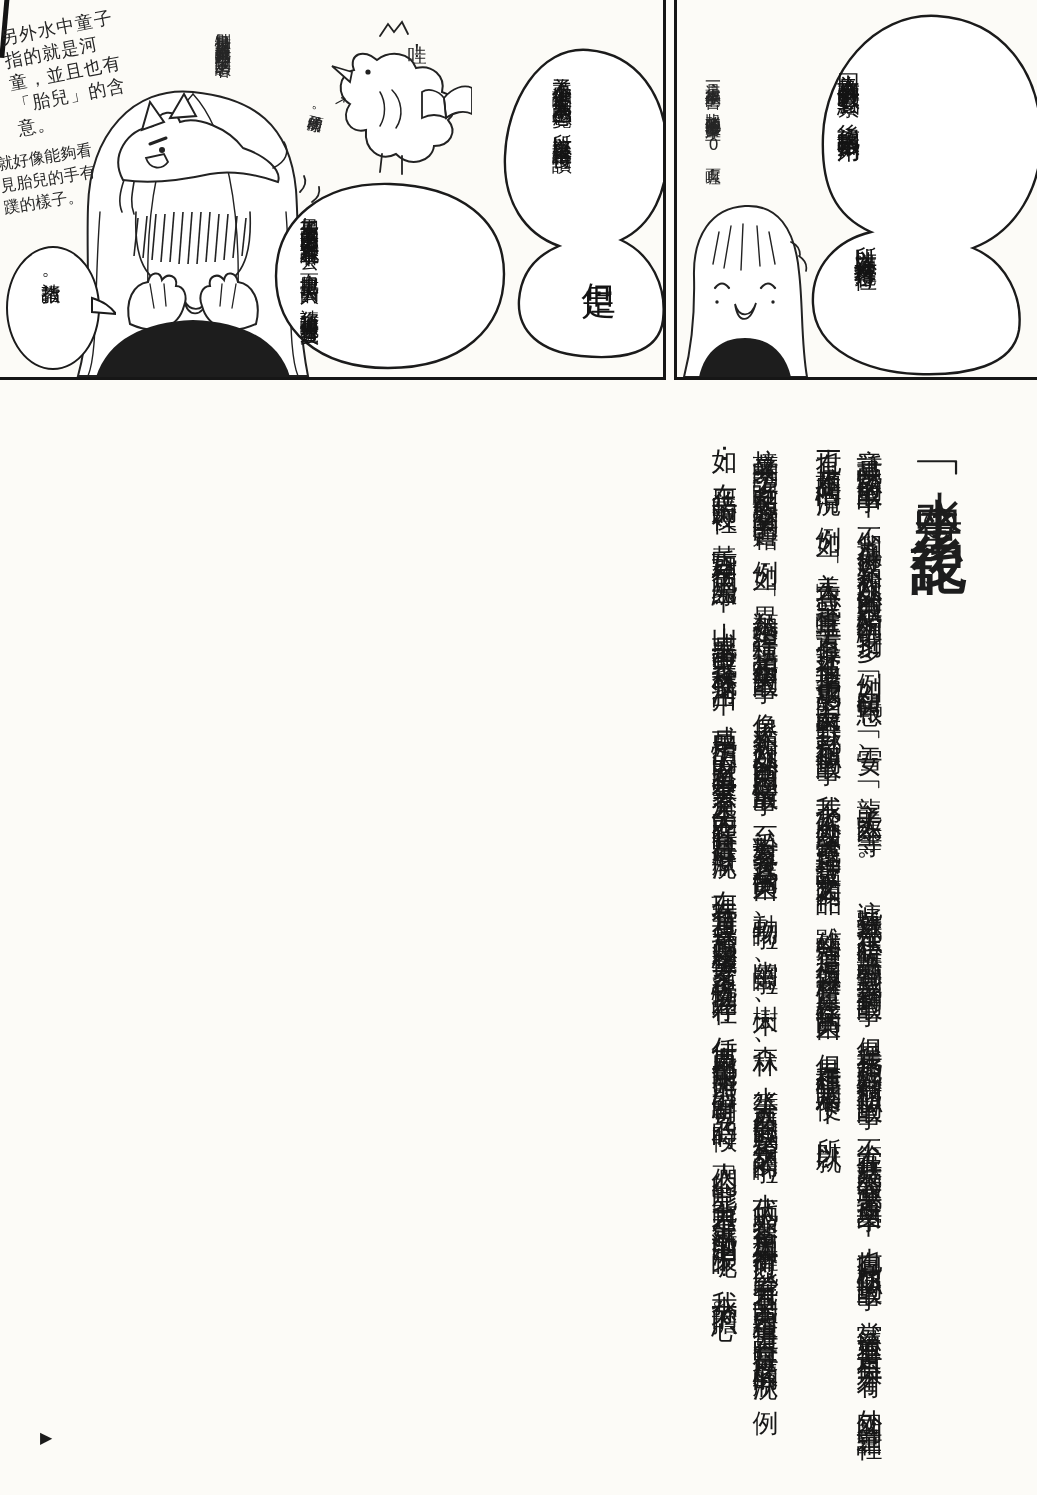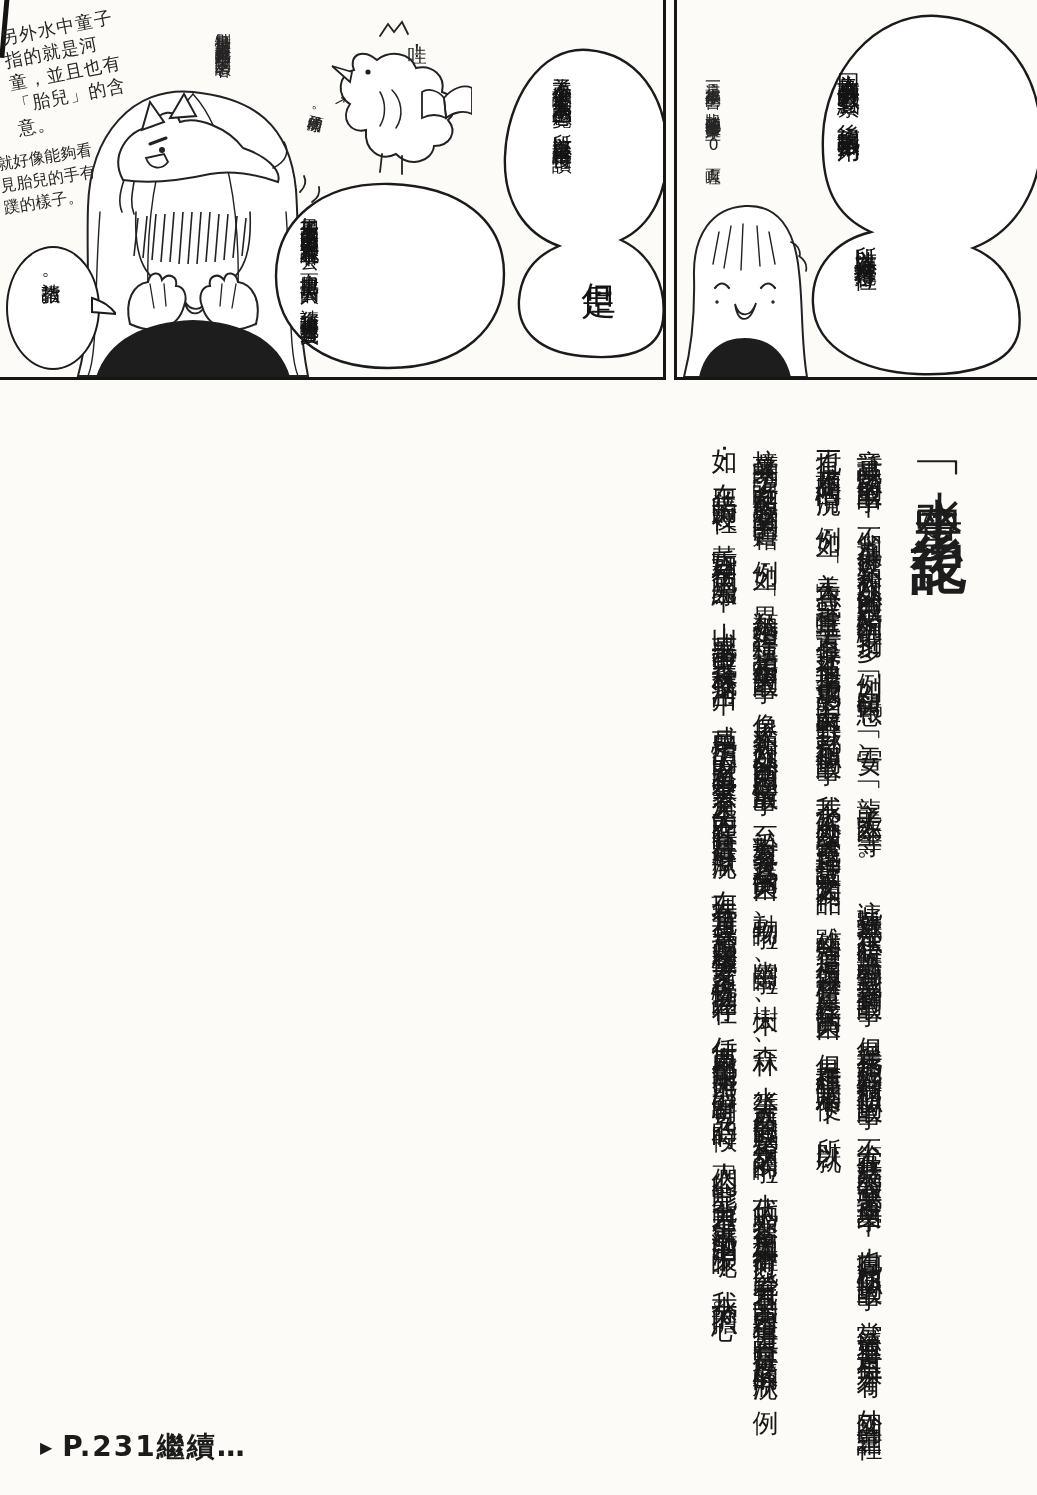--- a/index.html
+++ b/index.html
@@ -182,16 +182,15 @@
     <span class="t-main">「水中童子」</span><span class="t-sub">後記</span><span class="t-num">①</span>
   </div>
 
   <div id="essay-body" class="v abs">
     <p>童話或是以前的故事中，不知道爲什麼人類和人類以外的東西結婚的例子特別多。例如「白鶴報恩」、「雪女」、「龍之子太郎」等等…。這些雖然都是在小時候無意中聽到或是看到的故事，但是我還能想到好幾個類似的故事。不管在歌舞妓的表演或是古典文學中，也有同樣類似的故事，當然這並不是只有日本才有，外國的童話裡也有一大堆相同的情況，例如：「美人魚」或是「青蛙王子」還有最近才被迪士尼拍成電影的「美女與野獸」都是類似的故事，我不太了解外國文學或是與神話故事之類的作品，雖然知道這是一個像題材寶庫一樣存在的東西，但是在種種限制及不便下，所以就…</p>
     <p>接著又閱讀了許多和民族學有關的書籍，例如：「異類求婚譚」這種語言相衝突的故事，像是人類和人類以外的東西的愛情故事，至於對象有各式各樣的東西，動物啦、幽靈啦、樹木、森林、水等等大自然的氣或是精靈之類的啦，古代的人類常常會想如果擁有可以「能看見看不見的東西這種力量」時會是什麼樣的狀況，例如：在黑暗的夜裡、黃昏如柿子色的光線中，山上或是海中或是森林或是河川中，或是用慣了的家財道具中突然看見了生命的存在時會是什麼狀況？在現在有電視或是高感度相機等等衆多視覺性物品存在，任何東西都能用光照射出「鮮明可見」的時候，人們的「能見」能力是不是就漸漸的消失了呢？我十分的擔心。</p>
   </div>
 
   <div id="footer" class="abs">
     <span class="f-arrow">▶</span>
-    <span class="f-text">P.231繼續…</span>
   </div>
 
 </div>
 
 </body></html>

